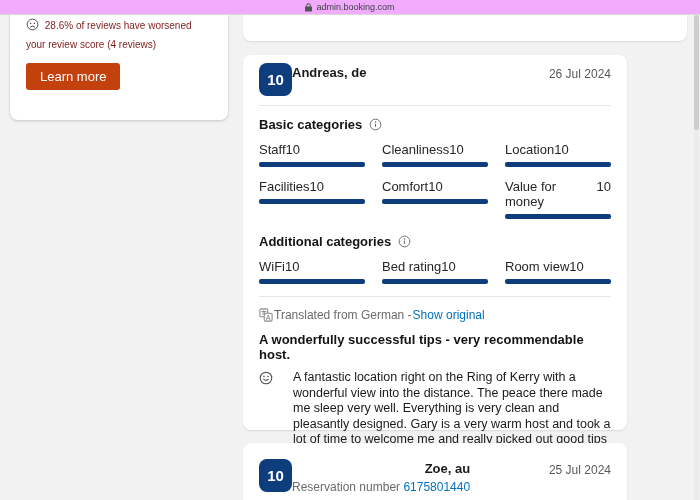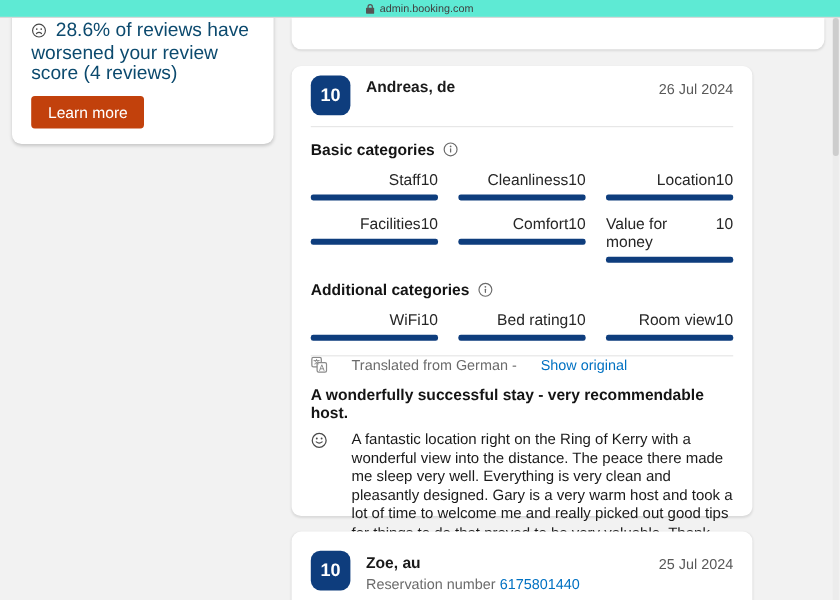--- a/index.html
+++ b/index.html
@@ -6,32 +6,32 @@
   html,body { width:700px; height:500px; overflow:hidden; }
   body {
     position: relative;
     background: #f2f2f2;
     font-family: "Liberation Sans", sans-serif;
     color: #1a1a1a;
   }
   
   .chrome {
     position:absolute; top:0; left:0; width:700px; height:15px;
-    background:#5eead4; border-bottom:1px solid #d9d9d9;
+    background:#f0abfc; border-bottom:1px solid #d9d9d9;
     display:flex; align-items:center; justify-content:center; gap:4px;
     font-size:9px; color:#3f3f3f; z-index:20;
   }
   
   .left-card {
     position:absolute; left:10px; top:-26px; width:218px; height:146px;
     background:#fff; border-radius:8px; box-shadow:0 1px 3px rgba(0,0,0,.18);
     padding:34px 16px 0 16px; z-index:5;
   }
   .left-title { font-size:17px; font-weight:700; line-height:22px; color:#141414; letter-spacing:-.2px;}
-  .left-msg { margin-top:9px; font-size:16px; line-height:17px; color:#0c4a6e; }
+  .left-msg { margin-top:9px; font-size:10px; line-height:17px; color:#7f1d1d; }
   .left-msg .face { vertical-align:-2px; margin-right:3px; }
   .learn-btn {
     margin-top:10px; display:inline-block; background:#c2410c; color:#fff;
     font-size:13px; font-weight:500; padding:6px 14px; border:none;
     border-radius:3px; cursor:pointer; font-family:"Liberation Sans",sans-serif;
   }
   
   .frag-card {
     position:absolute; left:243px; top:15px; width:444px; height:26px;
     background:#fff; border-radius:0 0 8px 8px; box-shadow:0 1px 2px rgba(0,0,0,.10);
@@ -42,35 +42,35 @@
     padding:8px 16px 0 16px;
   }
   .card-1 { top:55px; height:375px; }
   .card-2 { top:443px; height:70px; }
   .rev-header { display:flex; align-items:flex-start; }
   .score-badge {
     width:33px; height:33px; background:#0e3d7d; color:#fff; border-radius:8px;
     display:flex; align-items:center; justify-content:center;
     font-size:15px; font-weight:700; flex:0 0 auto;
   }
-  .rev-meta { margin-left:13px; padding-top:2px; }
+  .rev-meta { padding-top:2px;text-align:right; }
   .rev-name { font-size:13px; font-weight:700; color:#1a1a1a; }
   .rev-resv { margin-top:4px; font-size:12px; color:#6b6b6b; }
   .resv-num { color:#0071c2; cursor:pointer; }
   .rev-date { margin-left:auto; padding-top:4px; font-size:12px; color:#595959; }
   .divider { border:none; border-top:1px solid #e7e7e7; margin:9px 0 0 0; }
   .sect-row { display:flex; align-items:center; gap:7px; margin-top:11px; }
   .sect-title { font-size:13px; font-weight:700; color:#141414; }
   .cat-grid {
     display:grid; grid-template-columns:repeat(3,1fr);
     column-gap:17px; row-gap:12px; margin-top:10px;
   }
-  .cat-label-row { display:flex; justify-content:flex-end; font-size:13px; color:#262626; }
+  .cat-label-row { display:flex; justify-content:flex-start; font-size:13px; color:#262626; }
   .cat-bar { margin-top:5px; height:5px; background:#0e3d7d; border-radius:2px; width:100%; }
-  .trans-row { display:flex; align-items:flex-start; gap:20px; font-size:12px; color:#6b6b6b; }
+  .trans-row { display:flex; align-items:flex-start; gap:1px; margin-top:11px; font-size:12px; color:#6b6b6b; }
   .show-orig { color:#0071c2; cursor:pointer; }
   .rev-title { margin-top:10px; font-size:13px; font-weight:700; color:#141414; }
   .rev-item { display:flex; gap:20px; margin-top:8px; }
   .rev-item .face { flex:0 0 auto; margin-top:1px; }
   .rev-text { font-size:12.5px; line-height:15.5px; color:#1a1a1a; }
   .resp-link { display:inline-block; margin-top:9px; font-size:12.5px; color:#0071c2; text-decoration:underline; cursor:pointer; }
   
   .sb-track { position:absolute; right:1px; top:15px; width:5px; height:485px; background:#ececec; }
   .sb-thumb { position:absolute; right:1px; top:15px; width:5px; height:115px; background:#cdcdcd; border-radius:3px; }
   svg { display:block; }
@@ -210,21 +210,21 @@
           <rect x="1" y="1" width="9" height="9" rx="1.5" fill="none" stroke="#8a8a8a" stroke-width="1.2"></rect>
           <rect x="6" y="6" width="9" height="9" rx="1.5" fill="#fff" stroke="#8a8a8a" stroke-width="1.2"></rect>
           <path d="M3 4h5M5.5 2.8v1.2M4 4c.4 1.6 1.7 2.8 3.2 3.2M7 4C6.6 5.6 5.3 6.8 3.8 7.2" fill="none" stroke="#8a8a8a" stroke-width=".9" stroke-linecap="round"></path>
           <path d="M8.4 13.4 10.5 8l2.1 5.4M9.2 11.8h2.7" fill="none" stroke="#8a8a8a" stroke-width=".9" stroke-linecap="round"></path>
         </svg>
     </span>
     <span>Translated from German -</span>
     <span class="show-orig">Show original</span>
   </div>
 
-  <div class="rev-title">A wonderfully successful stay - very recommendable host.</div>
+  <div class="rev-title">A wonderfully successful tips - very recommendable host.</div>
 
   <div class="rev-item">
     <span class="face">
       <svg width="14" height="14" viewBox="0 0 16 16">
           <circle cx="8" cy="8" r="6.6" fill="none" stroke="#4a4a4a" stroke-width="1.2"></circle>
           <circle cx="5.7" cy="6.2" r=".9" fill="#4a4a4a"></circle>
           <circle cx="10.3" cy="6.2" r=".9" fill="#4a4a4a"></circle>
           <path d="M5.2 9.4 Q8 11.8 10.8 9.4" fill="none" stroke="#4a4a4a" stroke-width="1.2" stroke-linecap="round"></path>
         </svg>
     </span>

